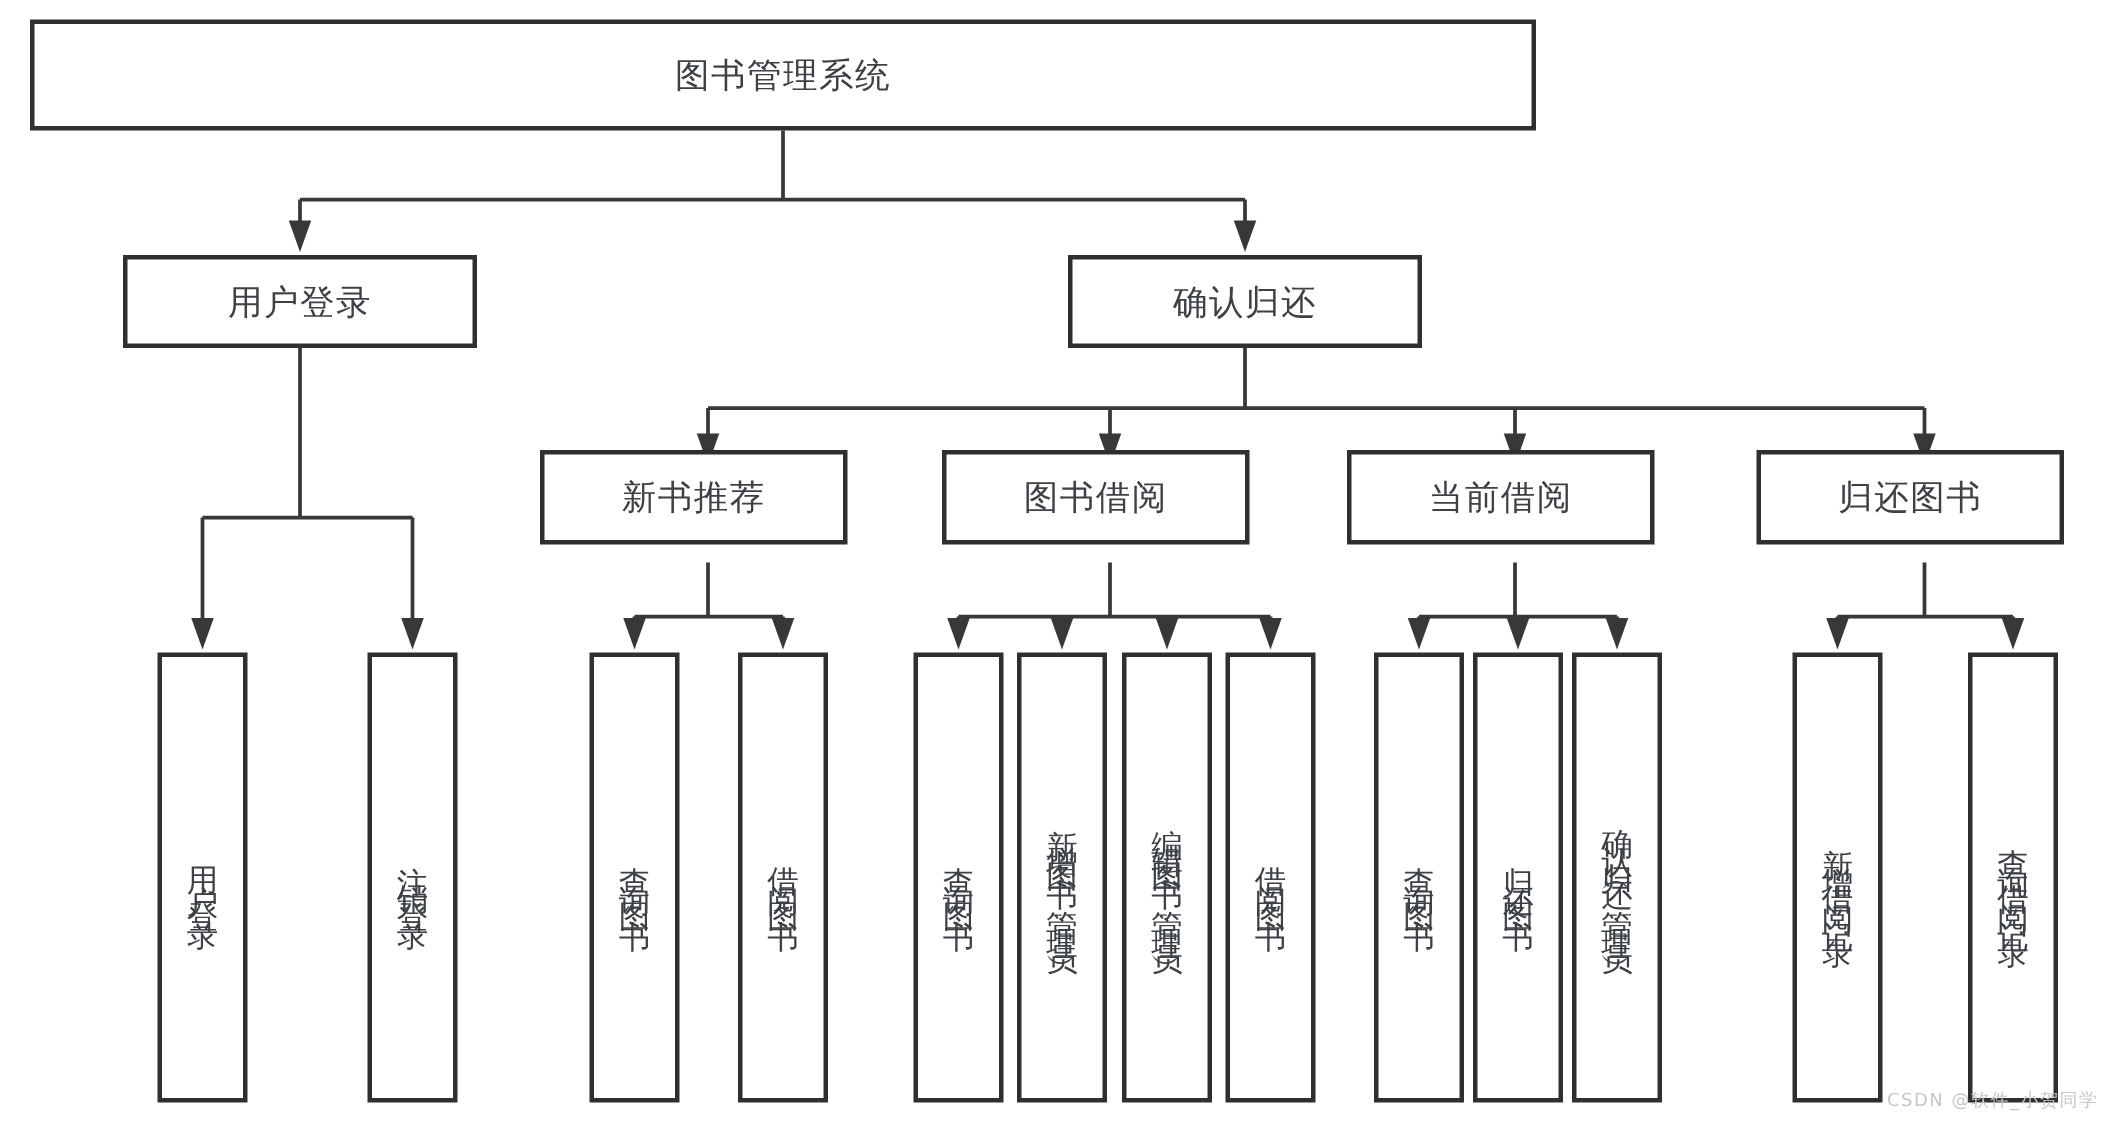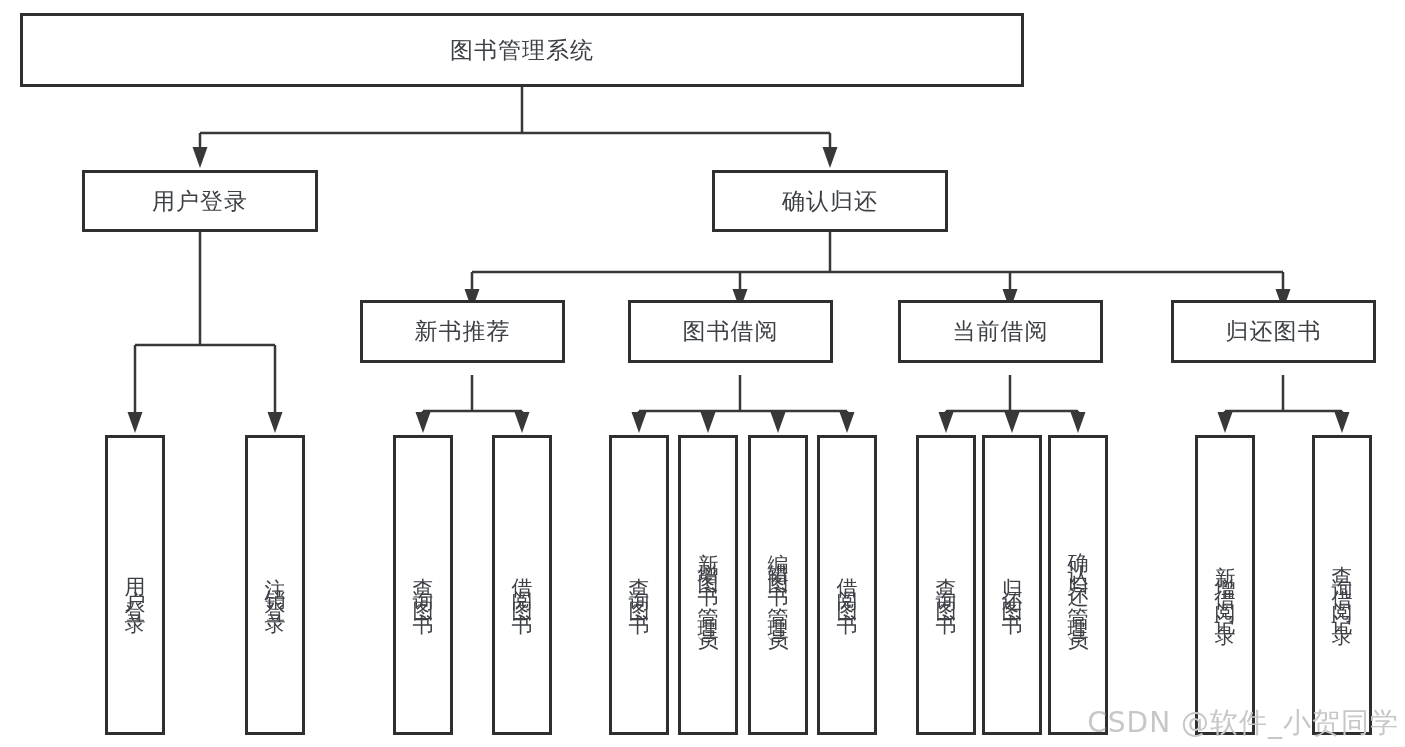--- a/index.html
+++ b/index.html
@@ -16,21 +16,21 @@
   .root{left:20px;top:13px;width:1004px;height:74px;}
   .lvl2{top:170px;width:236px;height:62px;}
   .lvl3{top:300px;width:205px;height:63px;}
   .leaf{top:435px;width:60px;height:300px;}
   .vlabel{
     writing-mode:vertical-rl;text-orientation:mixed;
     font-size:21px;letter-spacing:12px;line-height:54px;white-space:nowrap;
   }
   .vlabel.long{letter-spacing:11px;}
   .watermark{
-    position:absolute;right:6px;bottom:5px;font-size:28px;color:#c7c7c7;
+    position:absolute;right:6px;bottom:5px;font-size:12px;color:#c7c7c7;
     letter-spacing:1px;white-space:nowrap;
   }
 </style>
 </head>
 <body>
 
 <div class="stage">
 
   <svg class="wires" viewBox="0 0 1405 747">
     <g stroke="#383838" stroke-width="2.5" fill="none">

